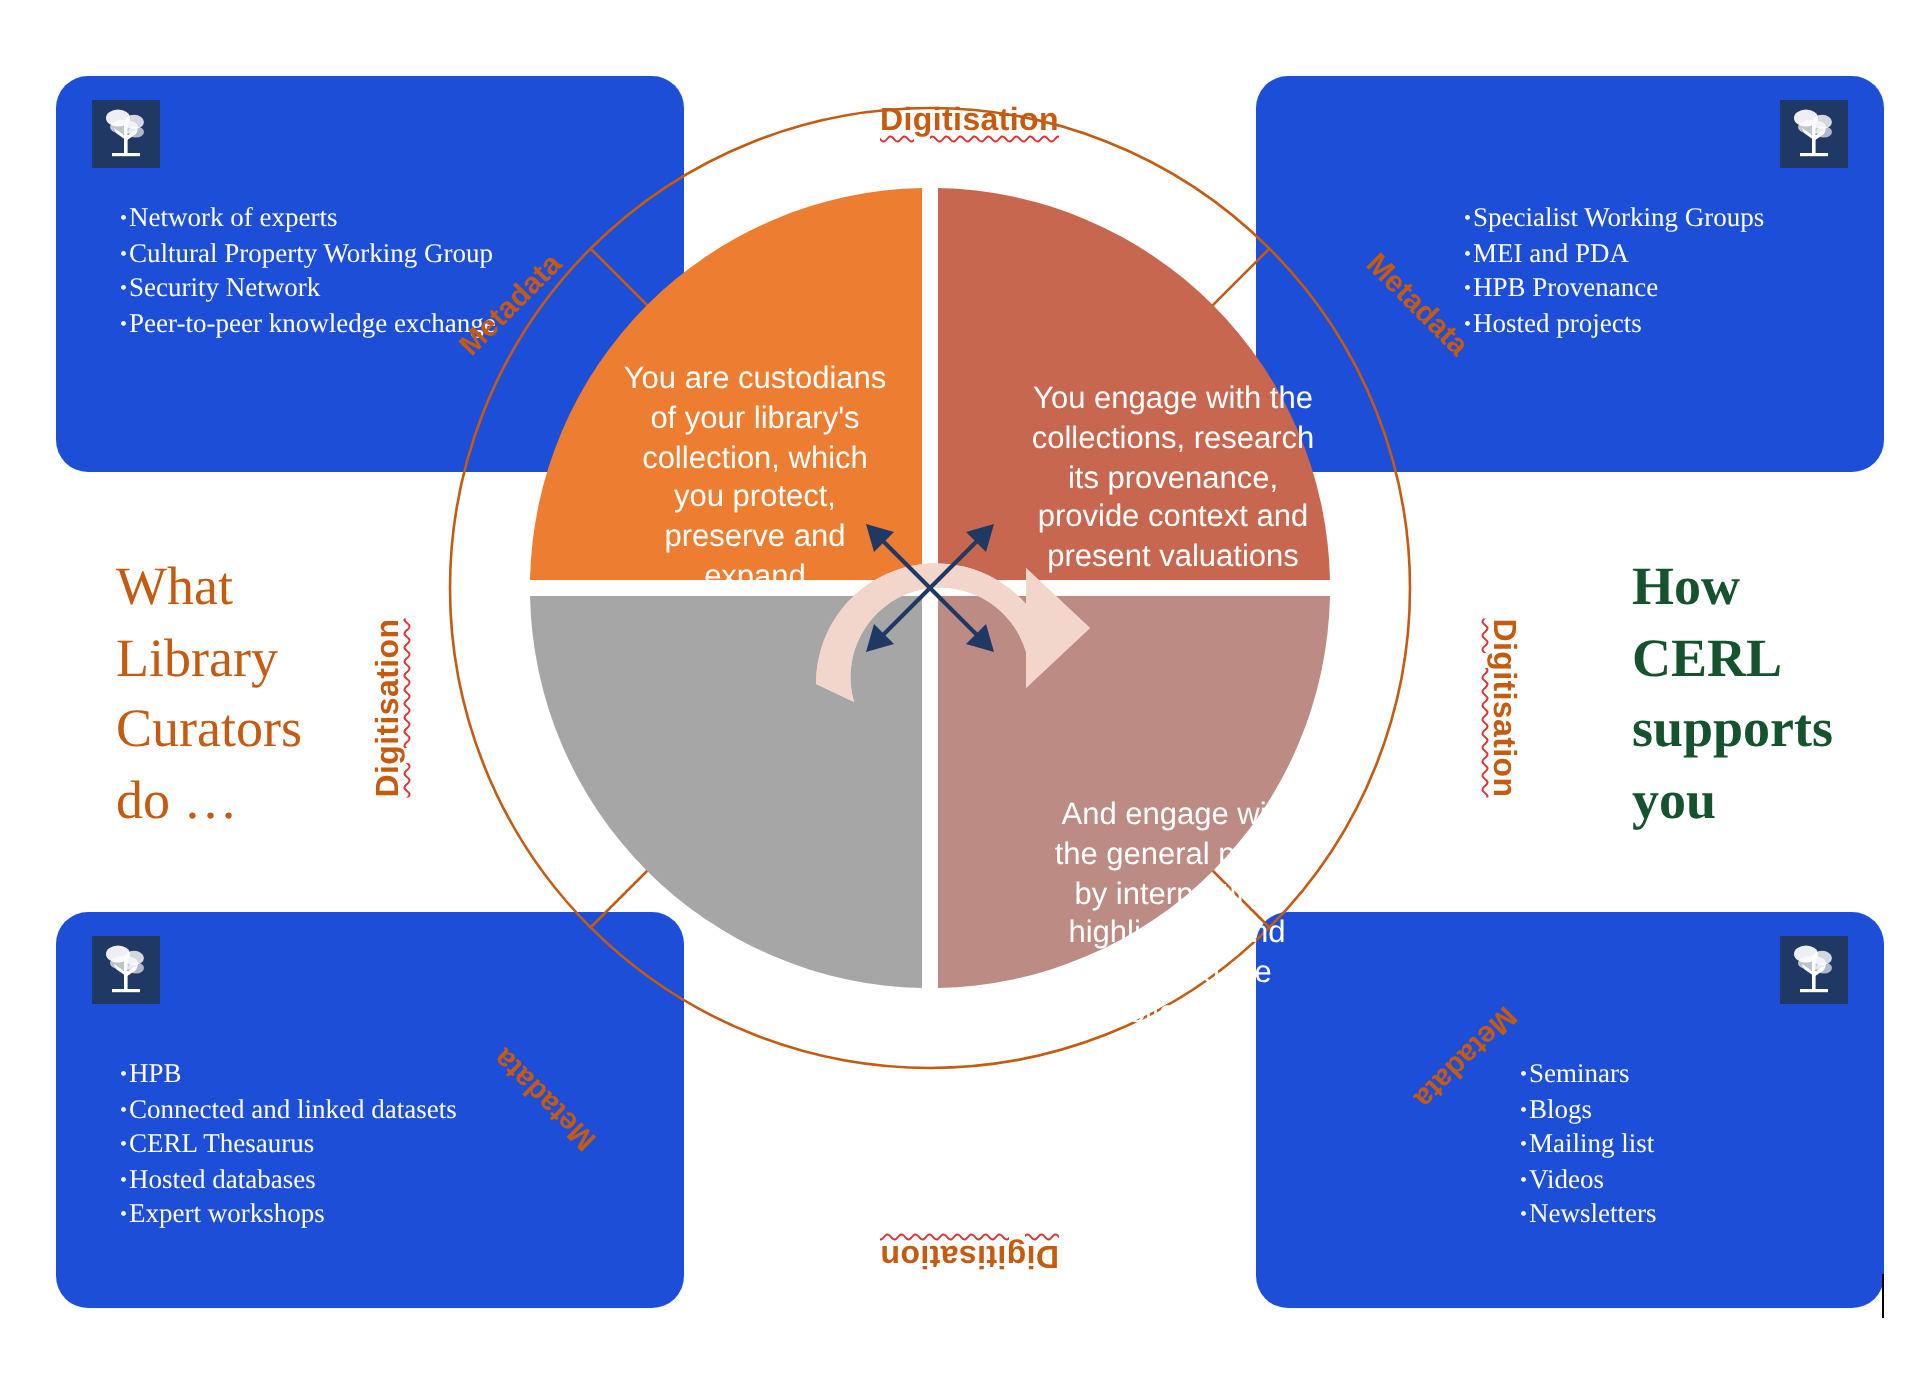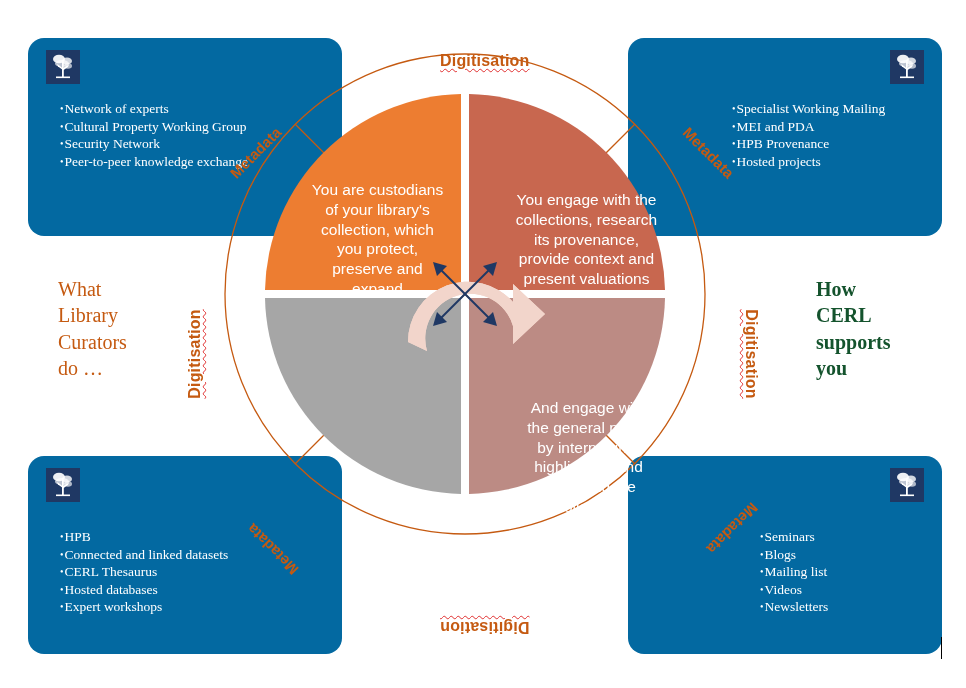--- a/index.html
+++ b/index.html
@@ -2,21 +2,21 @@
 <html><head>
 <meta charset="utf-8">
 <style>
   html,body{margin:0;padding:0;background:#ffffff;}
   body{width:966px;height:688px;overflow:hidden;font-family:"Liberation Sans",sans-serif;}
   #stage{position:relative;width:966px;height:688px;background:#fff;}
 
   
   .panel{
     position:absolute;
-    background:#0369a1;
+    background:#1d4ed8;
     border-radius:16px;
     box-sizing:border-box;
     padding:10px 12px;
   }
   .panel-tl{left:28px;  top:38px;  width:314px; height:198px;}
   .panel-tr{left:628px; top:38px;  width:314px; height:198px;}
   .panel-bl{left:28px;  top:456px; width:314px; height:198px;}
   .panel-br{left:628px; top:456px; width:314px; height:198px;}
 
   .logo{
@@ -42,21 +42,21 @@
   .bullets li::before{content:"\2022";font-size:10px;margin-right:1px;vertical-align:1px;}
   .bl-tl{left:32px;top:62px;}
   .bl-tr{left:104px;top:62px;}
   .bl-bl{left:32px;top:72px;}
   .bl-br{left:96px;top:72px;margin-left:36px;}
 
   
   .side-heading{
     position:absolute;
     font-family:"Liberation Serif",serif;
-    font-size:20px;
+    font-size:27px;
     line-height:1.32;
     white-space:pre-line;
   }
   .heading-left{left:58px;top:276px;color:#c55a11;}
   .heading-right{left:816px;top:276px;color:#14532d;font-weight:bold;}
 
   
   #wheel{
     position:absolute;
     left:223px;top:52px;
@@ -156,21 +156,21 @@
           <ellipse cx="16" cy="13.5" rx="7" ry="3.6" opacity=".7"></ellipse>
           <ellipse cx="22" cy="16" rx="4" ry="2.8" opacity=".65"></ellipse>
           <rect x="16" y="12" width="1.8" height="15"></rect>
           <path d="M16.9 18 L11 14 L12 16.5 L16.9 20 Z"></path>
           <path d="M16.9 18 L23 14.5 L22 17 L16.9 20.5 Z"></path>
           <rect x="10" y="26.5" width="14" height="1.6"></rect>
         </g>
       </svg>
     </span>
     <ul class="bullets bl-tr">
-      <li>Specialist Working Mailing</li>
+      <li>Specialist Working Groups</li>
       <li>MEI and PDA</li>
       <li>HPB Provenance</li>
       <li>Hosted projects</li>
     </ul>
   </div>
 
   <div class="panel panel-bl">
     <span class="logo logo-left">
       <svg viewBox="0 0 34 34" xmlns="http://www.w3.org/2000/svg">
         <rect width="34" height="34" fill="#1f3864"></rect>

